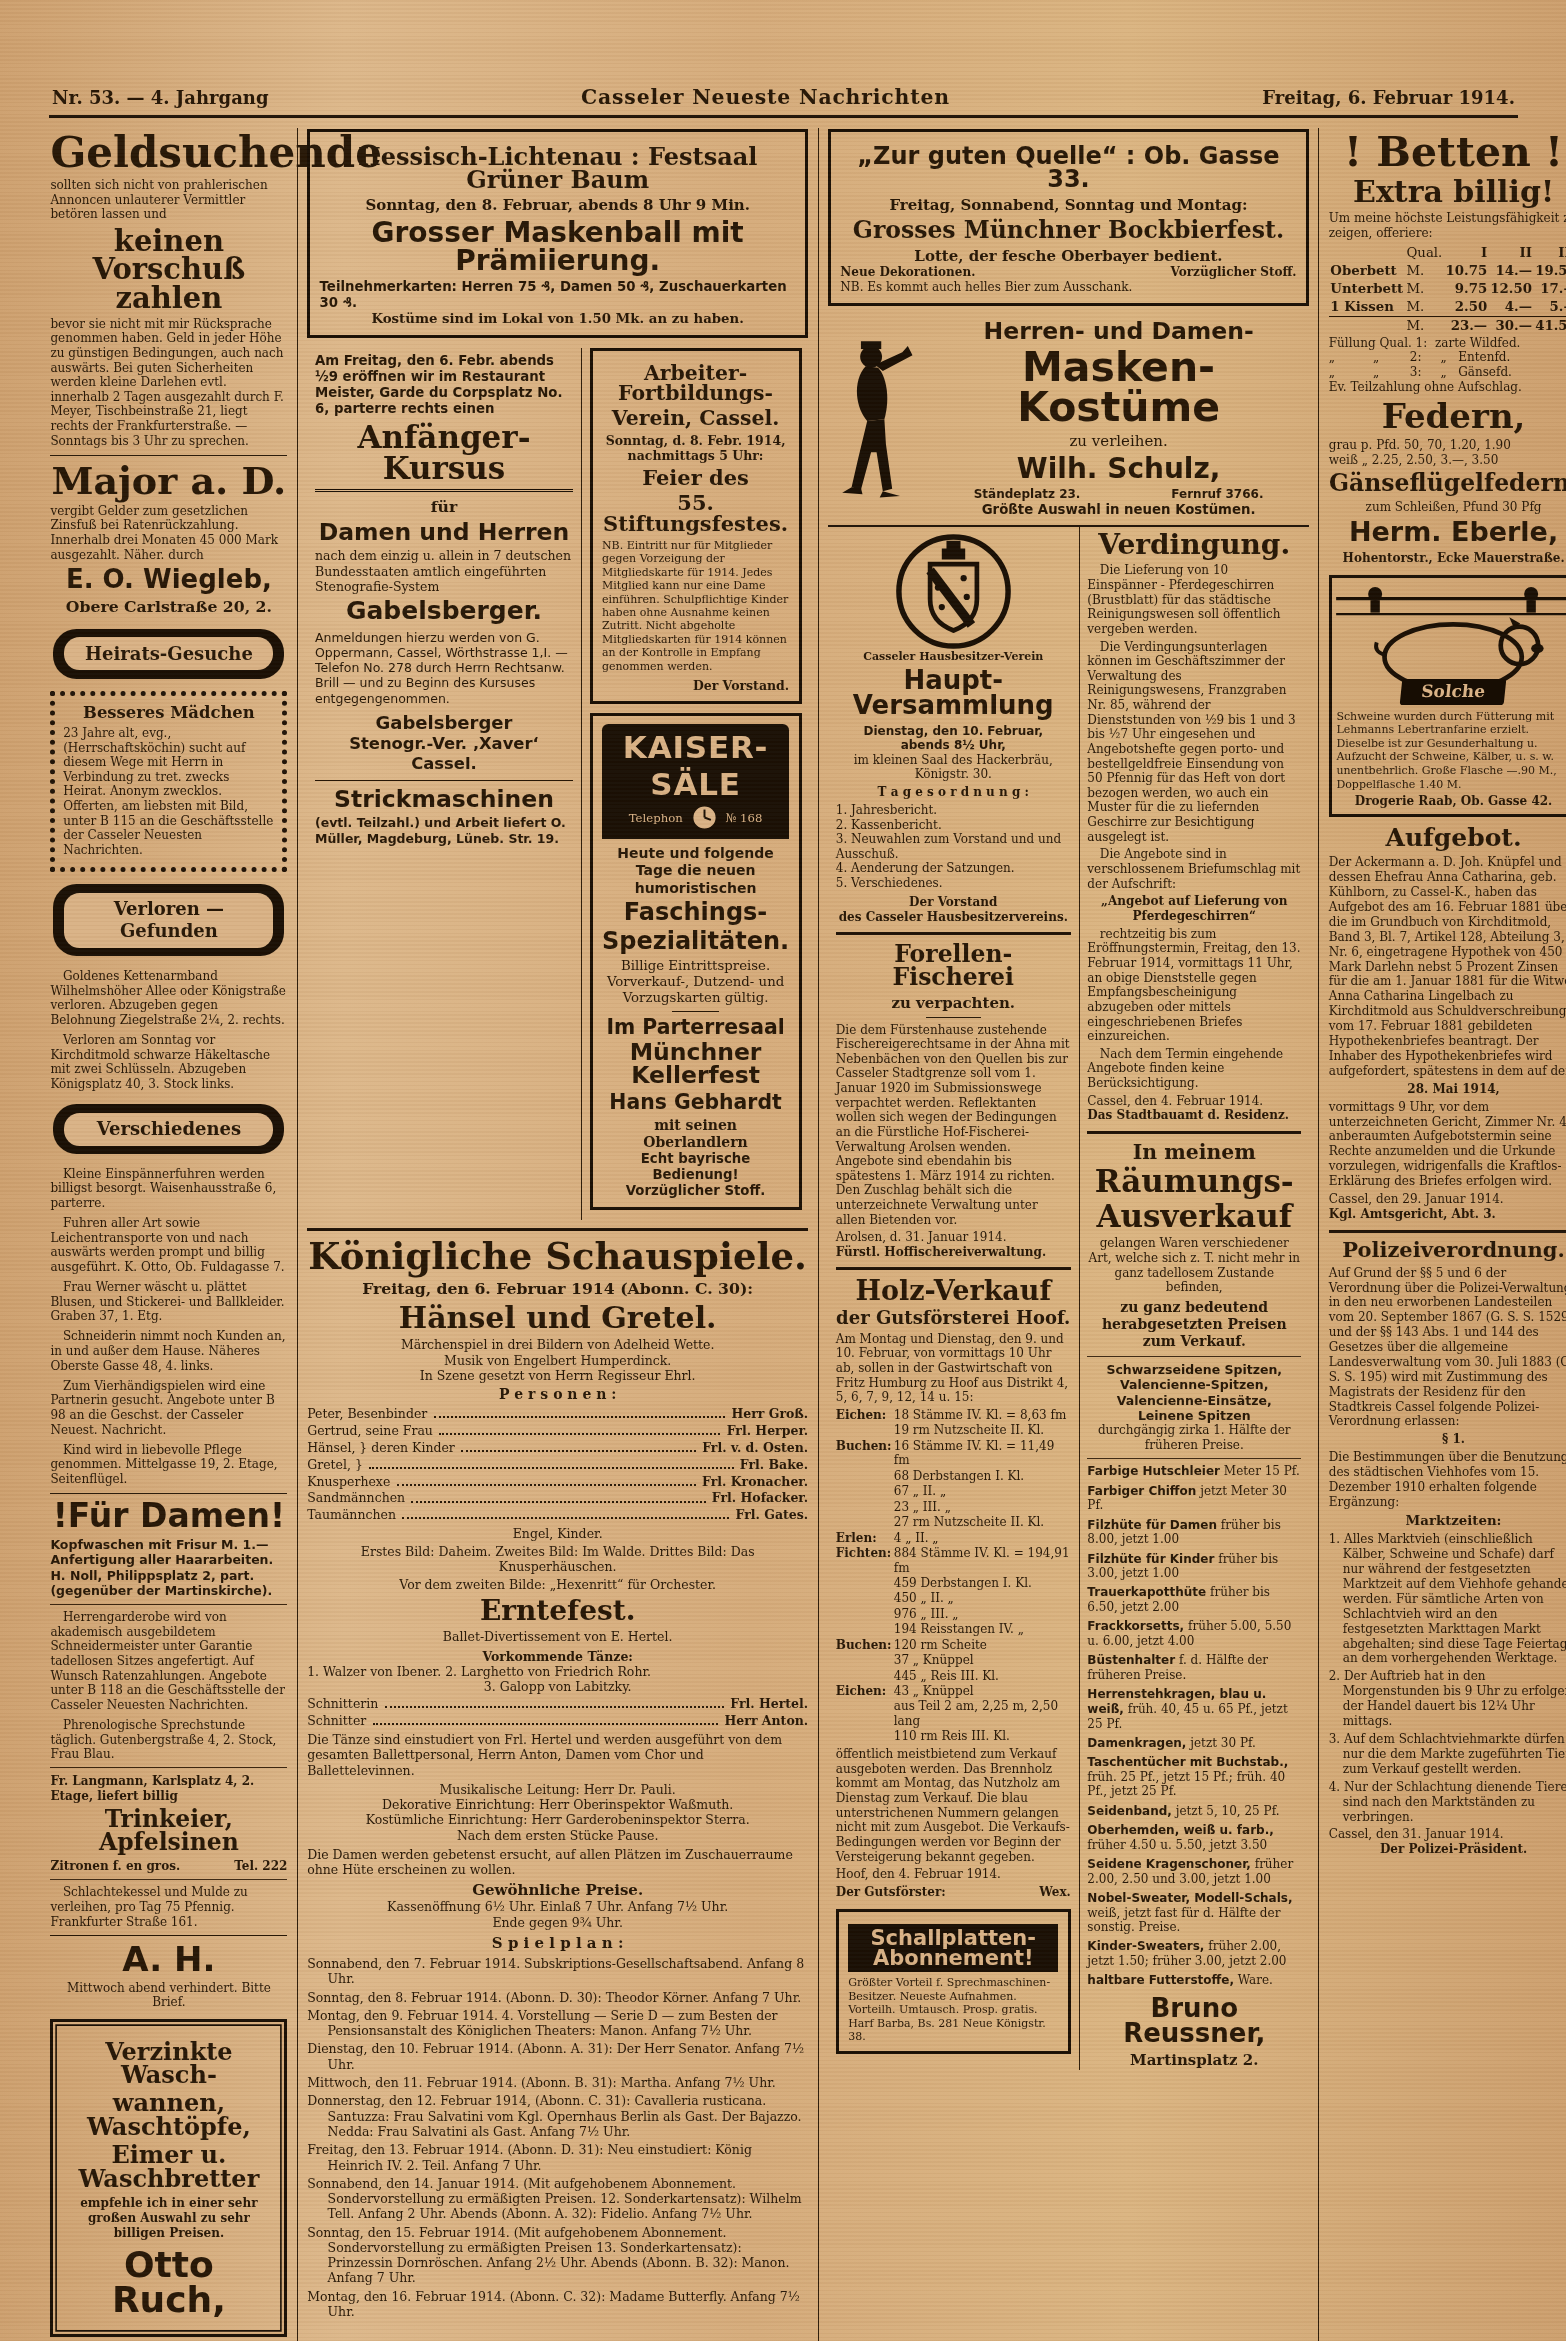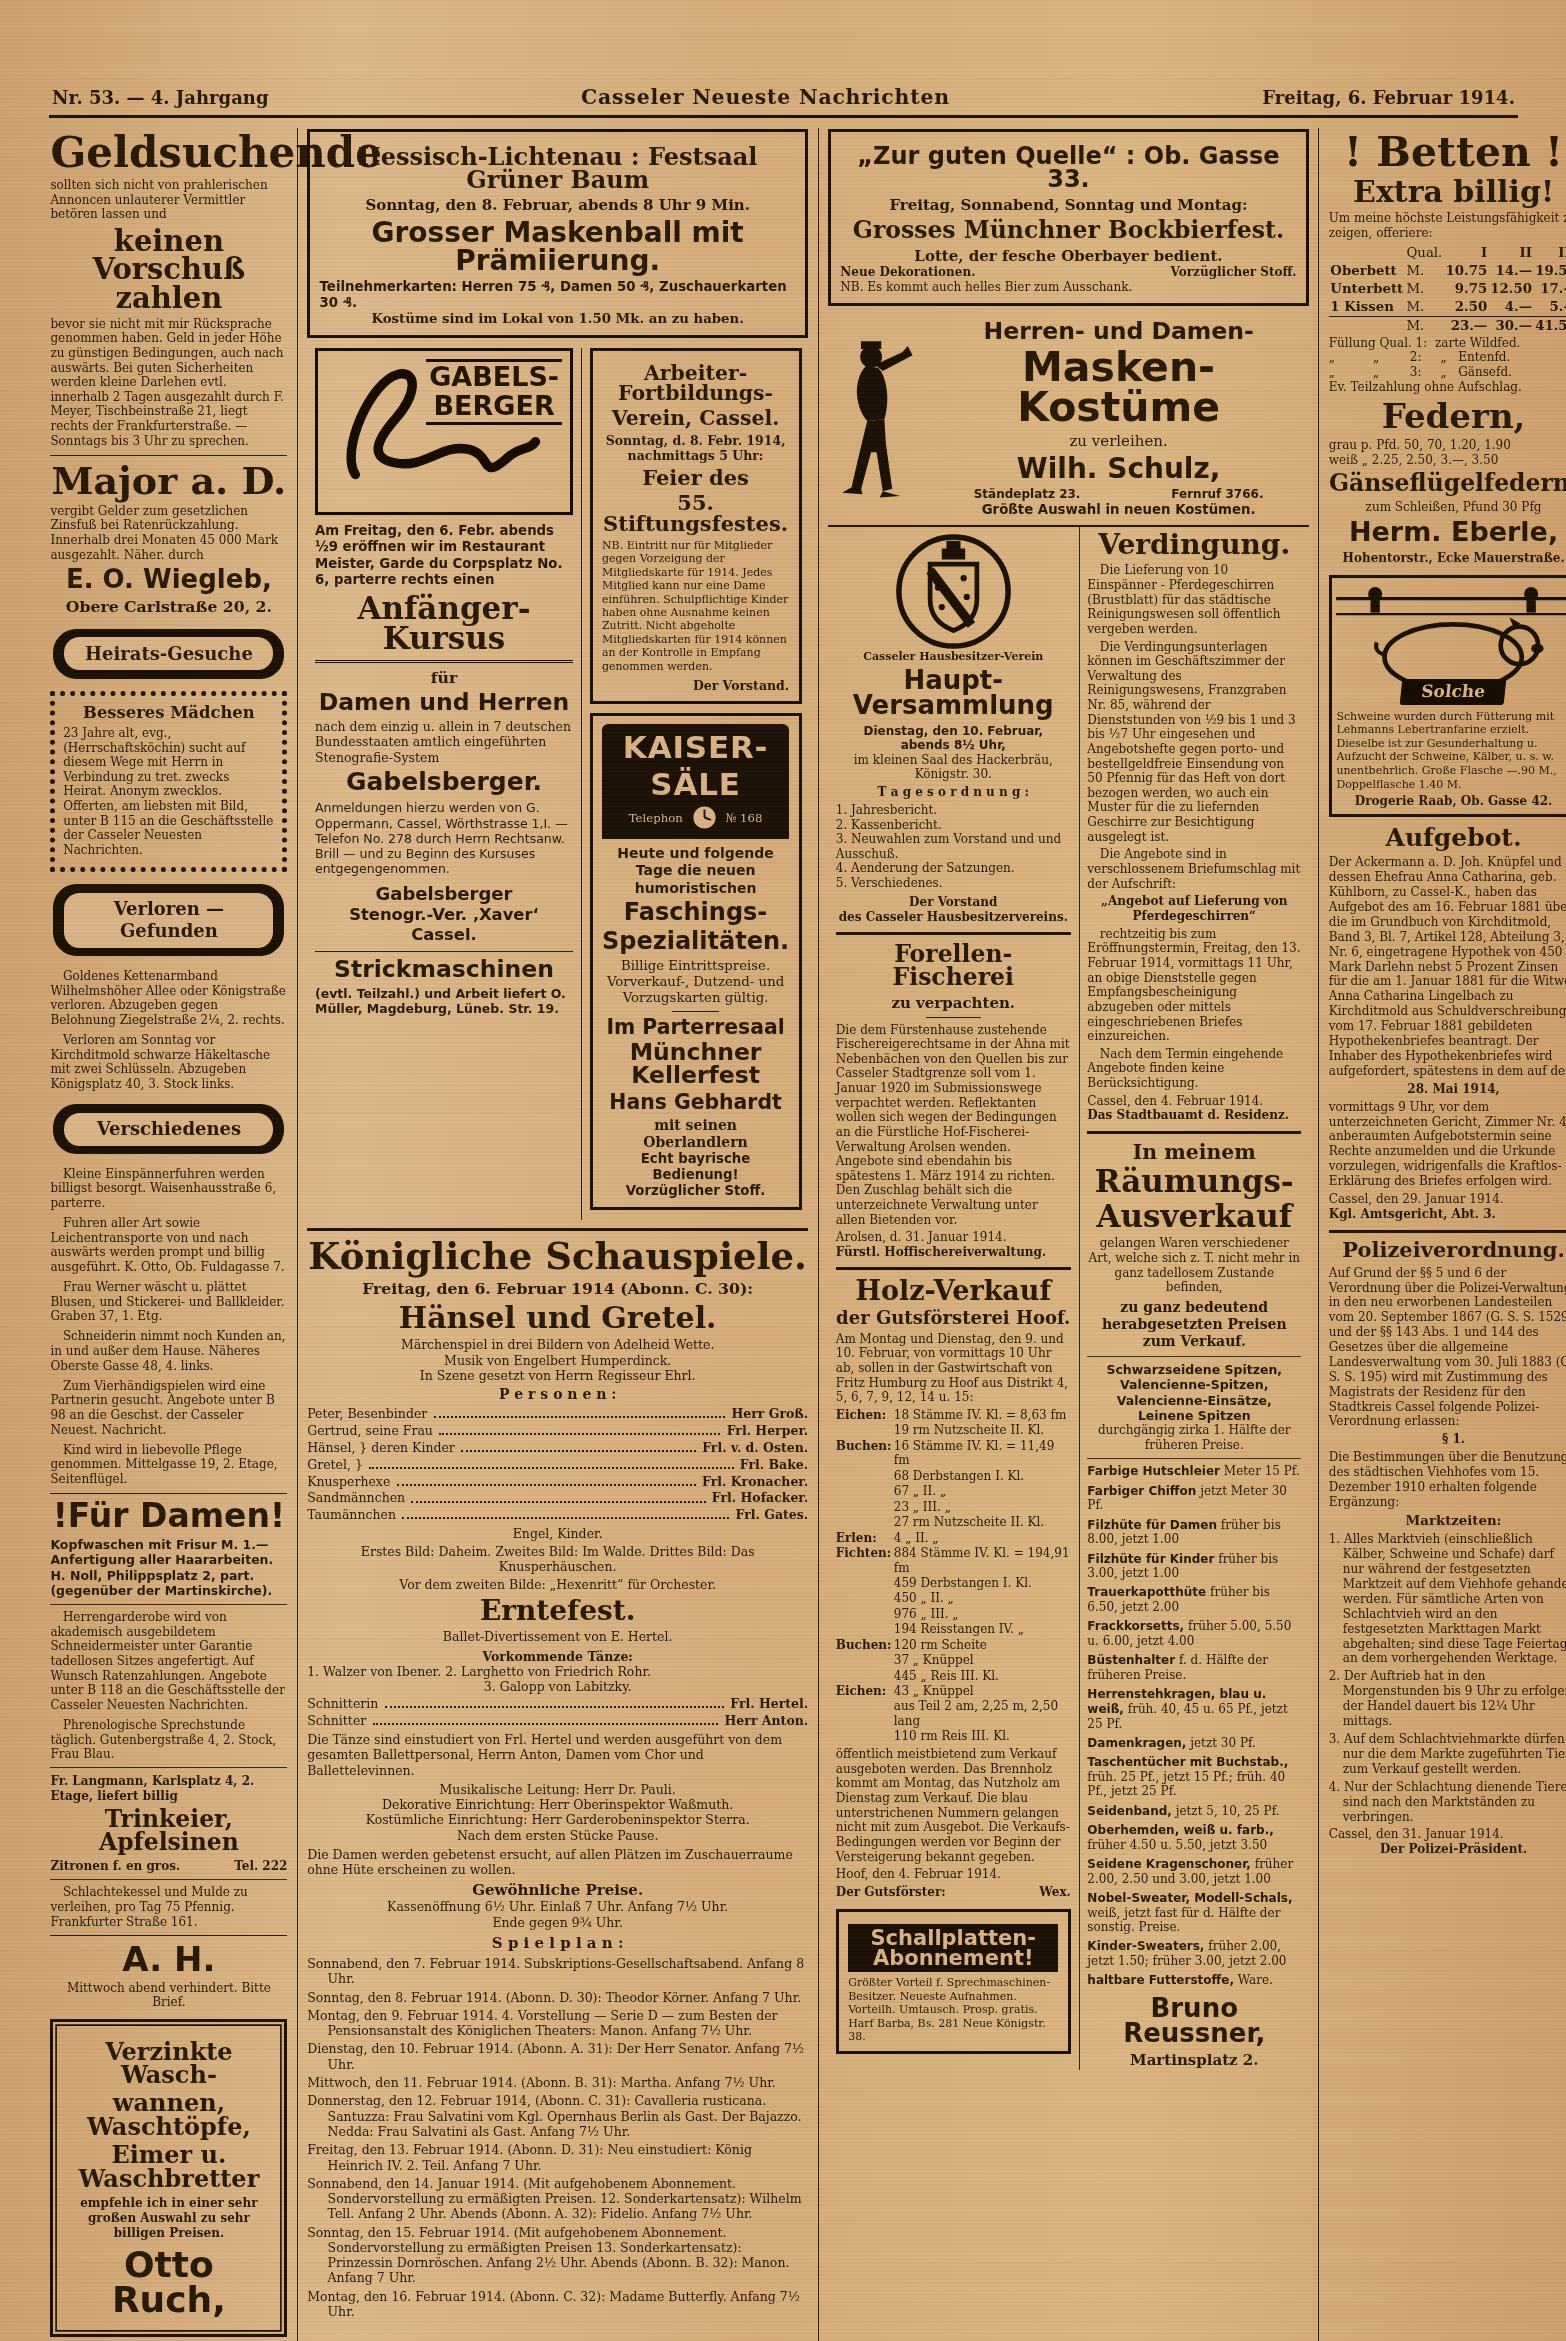--- a/index.html
+++ b/index.html
@@ -156,29 +156,20 @@
       <div class="box" style="margin-top:1.6px">
         <div class="disp" style="font-size:24px">Hessisch-Lichtenau : Festsaal Grüner Baum</div>
         <div class="ctr b" style="font-size:15px;margin:2.3px 0">Sonntag, den 8. Februar, abends 8 Uhr 9 Min.</div>
         <div class="disp sans" style="font-size:28px">Grosser Maskenball mit Prämiierung.</div>
         <div style="font-size:13.3px;margin-top:4.7px"><span class="b sans">Teilnehmerkarten: Herren 75 ₰, Damen 50 ₰, Zuschauerkarten 30 ₰.</span></div>
         <div class="ctr b" style="font-size:13.3px">Kostüme sind im Lokal von 1.50 Mk. an zu haben.</div>
       </div>
 
       <div class="subcols">
         <div class="sc sc-l">
-          <div class="gab-logo">
-            <svg width="235" height="141" viewBox="0 0 300 180">
-              <path d="M40 150 C20 120 60 30 95 22 C120 17 118 48 92 78 C70 103 55 128 90 135 C130 143 150 110 185 118 C215 125 200 160 235 128 C250 114 262 120 270 108" fill="none" stroke="#170d03" stroke-width="12" stroke-linecap="round"></path>
-            </svg>
-            <div class="gt">
-              <div>GABELS-</div>
-              <div>BERGER</div>
-            </div>
-          </div>
           <p class="b sans" style="font-size:13.3px;margin:4.7px 0">Am Freitag, den 6. Febr. abends ½9 eröffnen wir im Restaurant Meister, Garde du Corpsplatz No. 6, parterre rechts einen</p>
           <div class="disp" style="font-size:31px;border-bottom:3.1px double #170d03;padding-bottom:6.3px">Anfänger-Kursus</div>
           <div class="ctr b" style="font-size:15.7px">für</div>
           <div class="disp sans" style="font-size:23.5px">Damen und Herren</div>
           <p style="margin:3.9px 0">nach dem einzig u. allein in 7 deutschen Bundesstaaten amtlich eingeführten Stenografie-System</p>
           <div class="disp sans" style="font-size:25px">Gabelsberger.</div>
           <p class="sans" style="font-size:12.5px;margin:6.3px 0">Anmeldungen hierzu werden von G. Oppermann, Cassel, Wörthstrasse 1,I. — Telefon No. 278 durch Herrn Rechtsanw. Brill — und zu Beginn des Kursuses entgegengenommen.</p>
           <div class="ctr b sans" style="font-size:18px">Gabelsberger</div>
           <div class="ctr b sans" style="font-size:16.4px">Stenogr.-Ver. ‚Xaver‘ Cassel.</div>
           <hr class="rmed">

